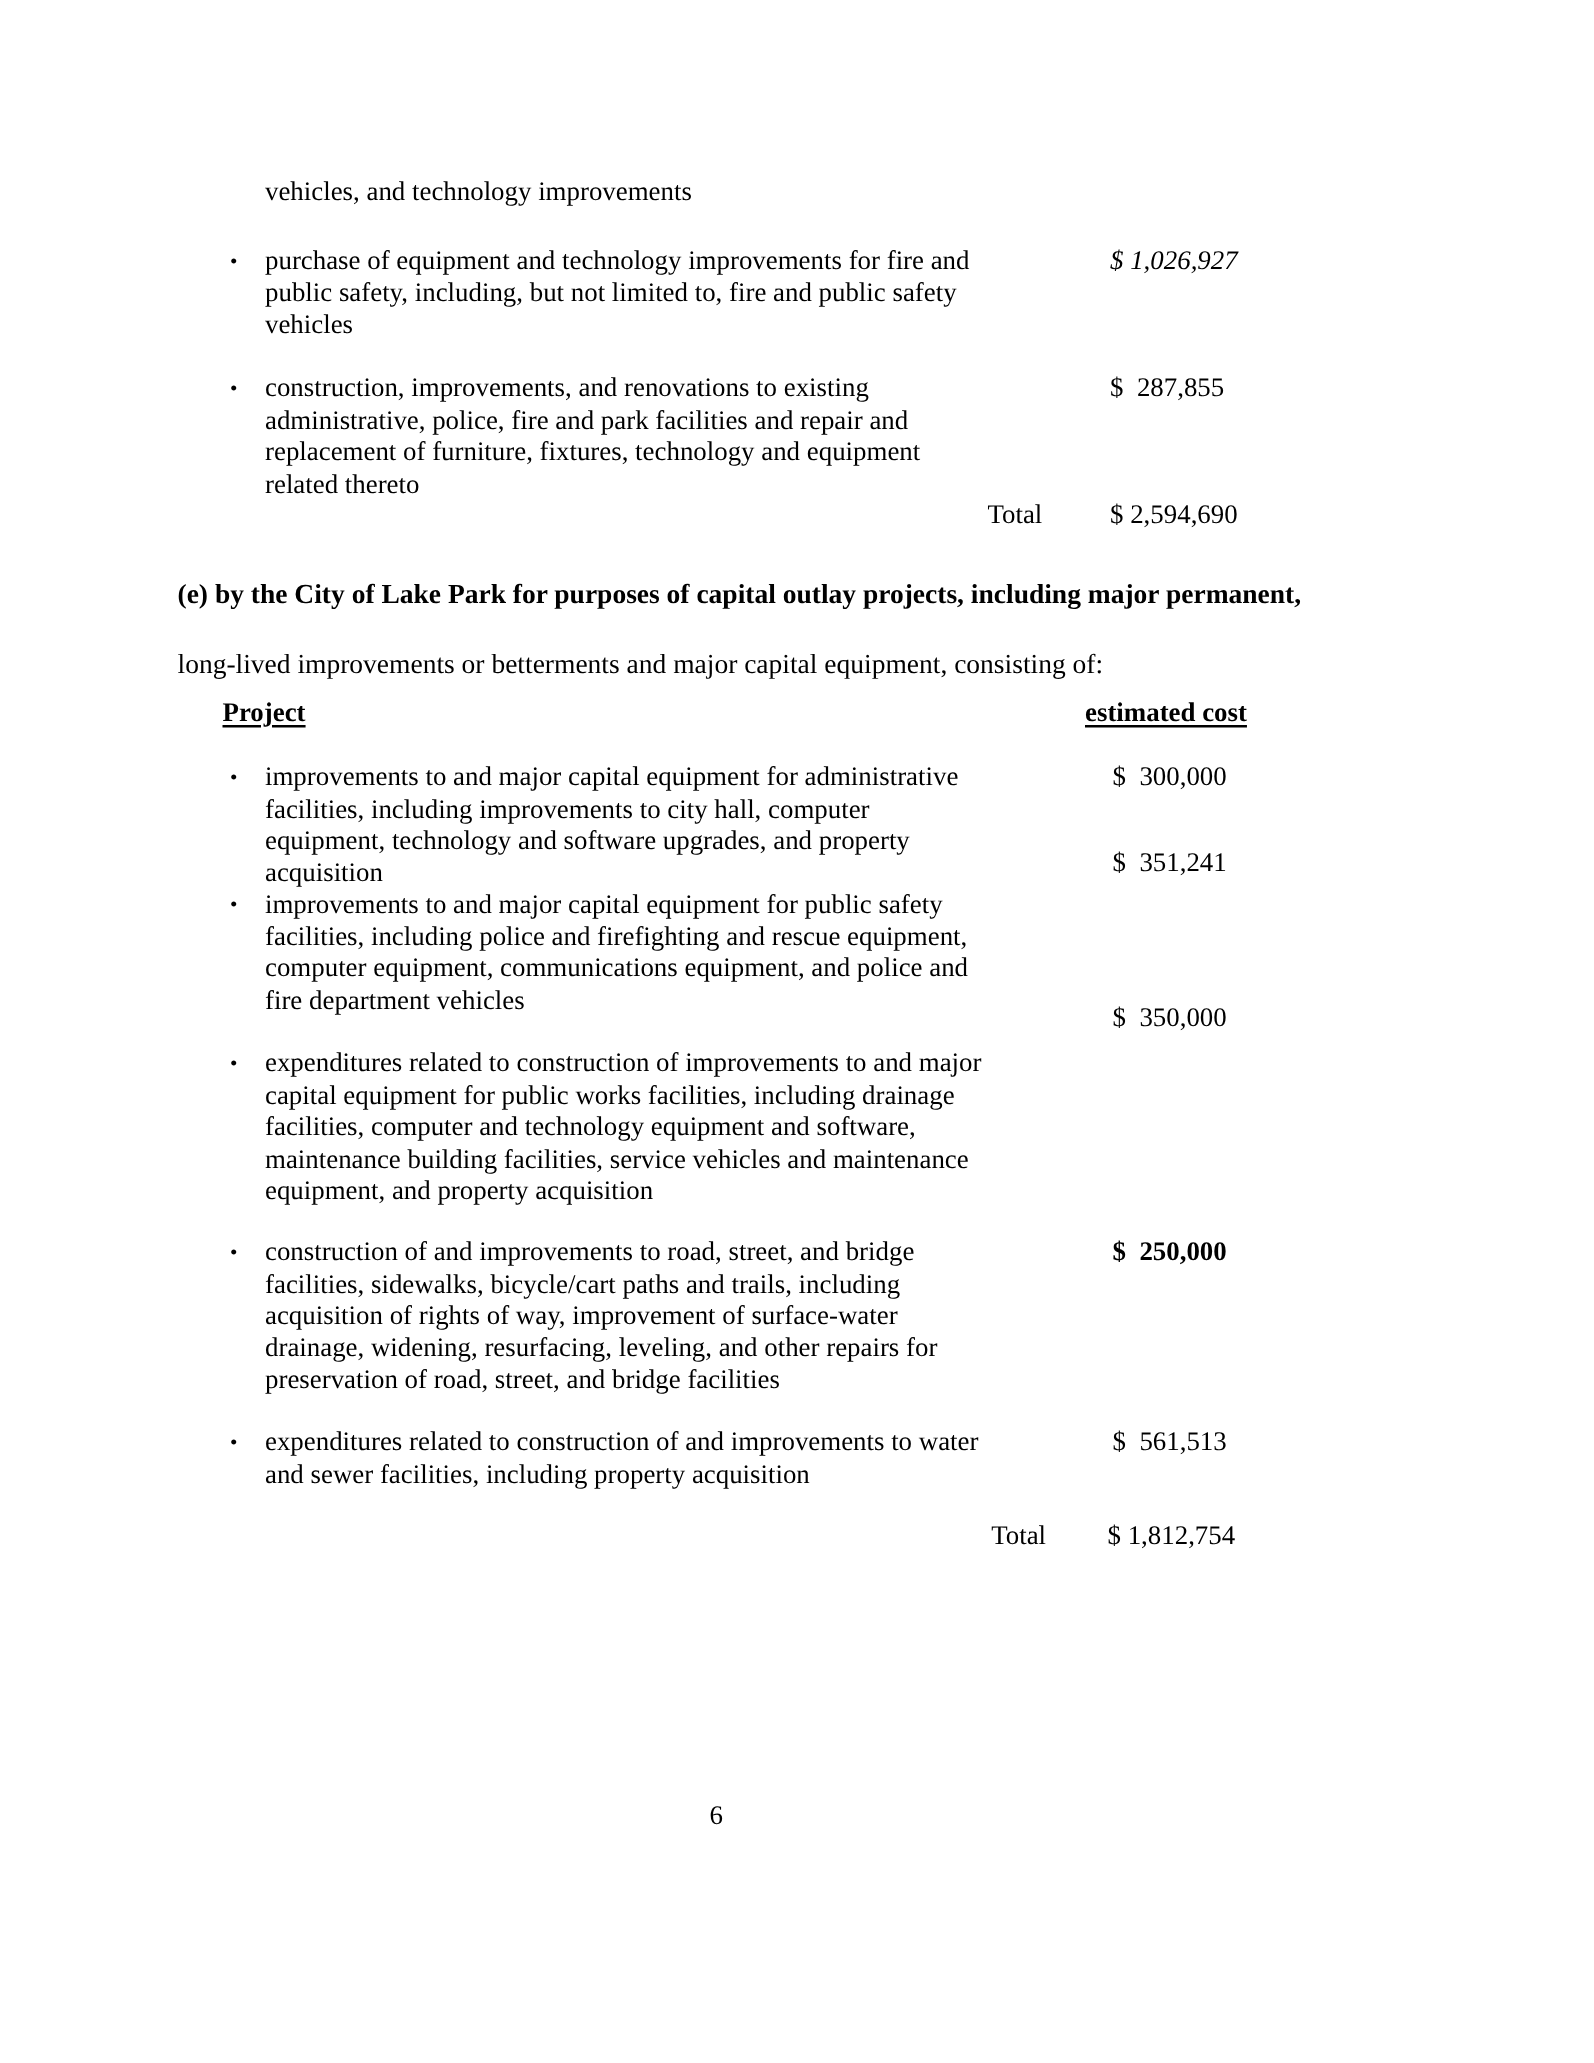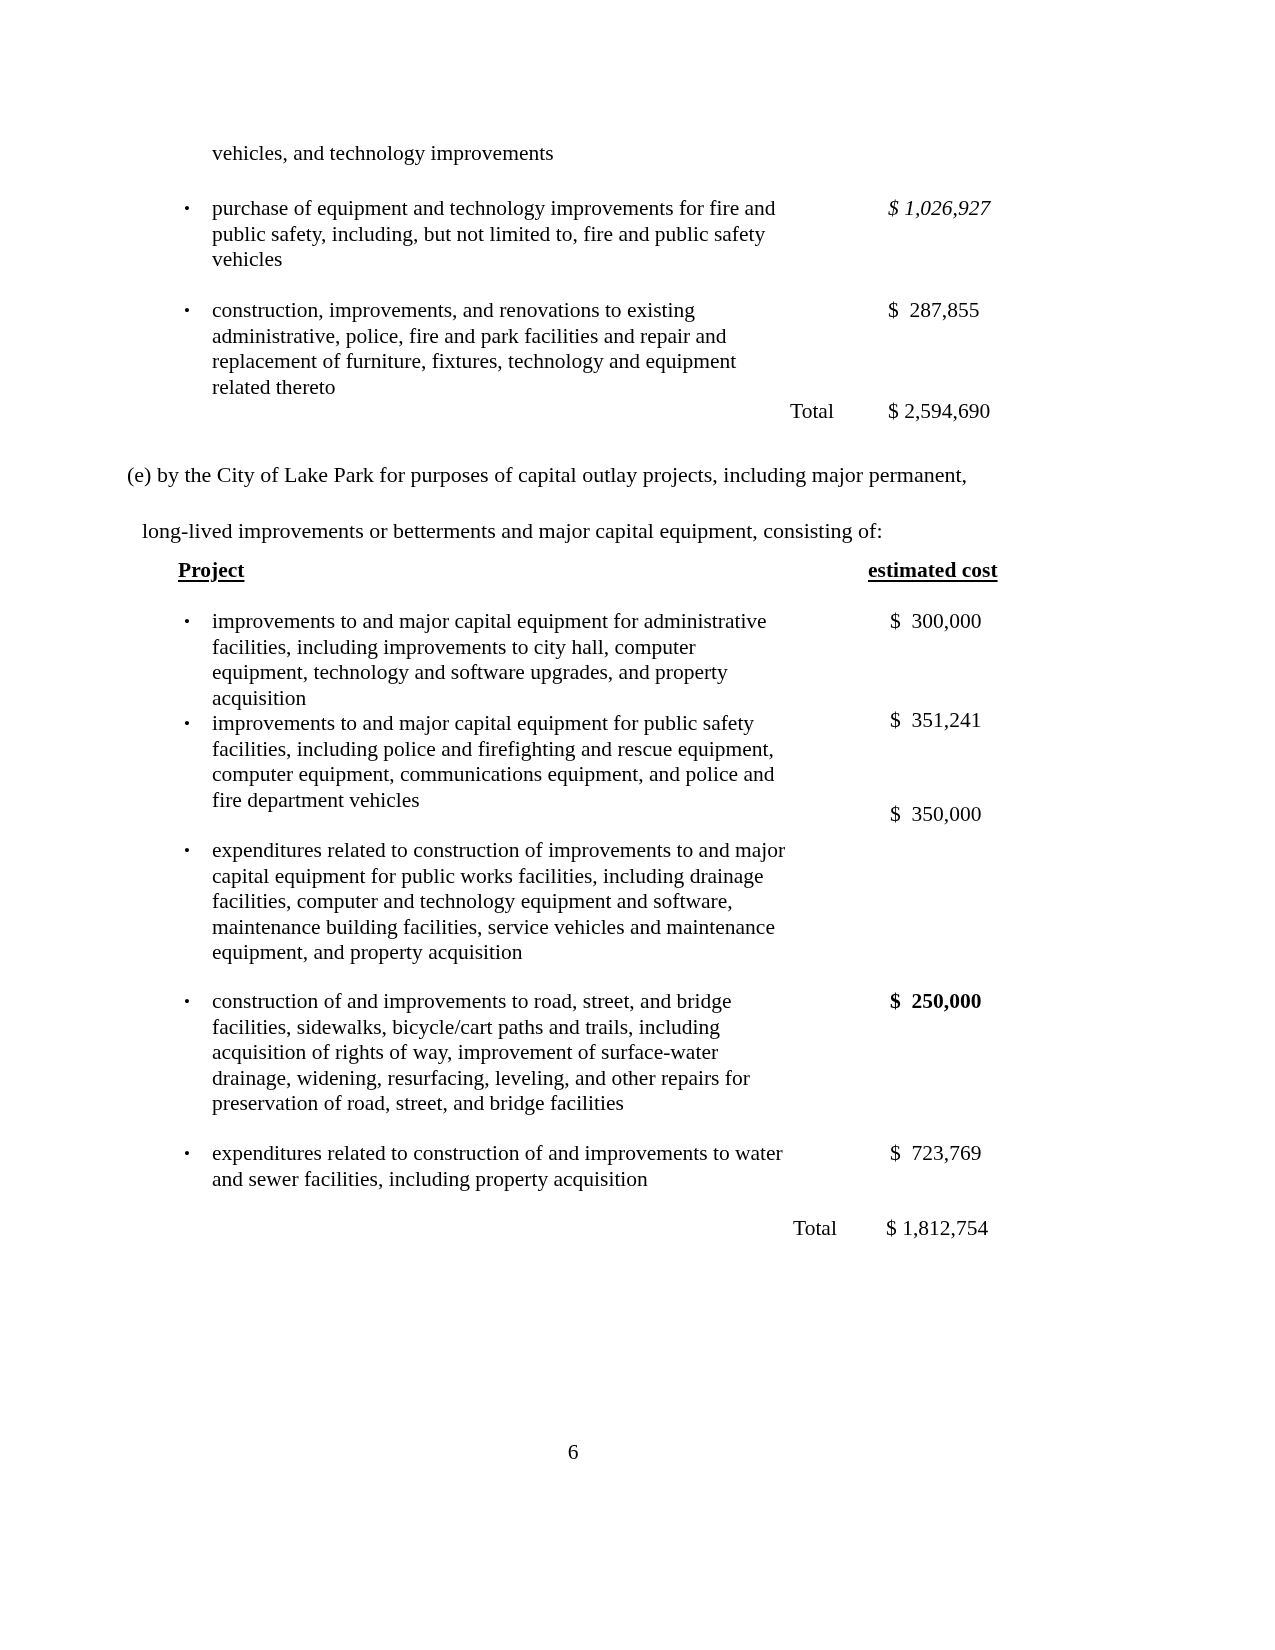--- a/index.html
+++ b/index.html
@@ -108,54 +108,54 @@
 
   <div class="item-row" style="left:178px; top:298px; width:610px;">
     <span class="bullet">•</span>
     <span class="item-desc">construction, improvements, and renovations to existing administrative, police, fire and park facilities and repair and replacement of furniture, fixtures, technology and equipment related thereto</span>
   </div>
   <div class="item-amount" style="left:888px; top:298px;">$  287,855</div>
 
   <div class="total-label" style="left:790px; top:399px; font-size:21.5px;">Total</div>
   <div class="total-value" style="left:888px; top:399px; font-size:21.5px;">$ 2,594,690</div>
 
-  <div class="para" style="left:127px; top:447px; width:930px;">(e) by the City of Lake Park for purposes of capital outlay projects, including major permanent,</div>
+  <div class="para" style="left:142px; top:447px; width:930px;font-weight:bold;">(e) by the City of Lake Park for purposes of capital outlay projects, including major permanent,</div>
   <div class="para" style="left:142px; top:503px; width:930px;">long-lived improvements or betterments and major capital equipment, consisting of:</div>
 
   <div class="col-header" style="left:178px; top:558px;">Project</div>
   <div class="col-header" style="left:868px; top:558px;">estimated cost</div>
 
   <div class="item-row" style="left:178px; top:609px; width:615px;">
     <span class="bullet">•</span>
     <span class="item-desc">improvements to and major capital equipment for administrative facilities, including improvements to city hall, computer equipment, technology and software upgrades, and property acquisition</span>
   </div>
   <div class="item-amount" style="left:890px; top:609px;">$  300,000</div>
 
   <div class="item-row" style="left:178px; top:711px; width:615px;">
     <span class="bullet">•</span>
     <span class="item-desc">improvements to and major capital equipment for public safety facilities, including police and firefighting and rescue equipment, computer equipment, communications equipment, and police and fire department vehicles</span>
   </div>
-  <div class="item-amount" style="left:890px; top:708px;font-family:Liberation Serif, serif;">$  351,241</div>
+  <div class="item-amount" style="left:890px; top:678px;font-family:Liberation Serif, serif;">$  351,241</div>
 
   <div class="item-row" style="left:178px; top:838px; width:645px;">
     <span class="bullet">•</span>
     <span class="item-desc">expenditures related to construction of improvements to and major capital equipment for public works facilities, including drainage facilities, computer and technology equipment and software, maintenance building facilities, service vehicles and maintenance equipment, and property acquisition</span>
   </div>
   <div class="item-amount" style="left:890px; top:802px;">$  350,000</div>
 
   <div class="item-row" style="left:178px; top:989px; width:615px;">
     <span class="bullet">•</span>
     <span class="item-desc">construction of and improvements to road, street, and bridge facilities, sidewalks, bicycle/cart paths and trails, including acquisition of rights of way, improvement of surface-water drainage, widening, resurfacing, leveling, and other repairs for preservation of road, street, and bridge facilities</span>
   </div>
   <div class="item-amount" style="left:890px; top:989px;font-weight:bold;">$  250,000</div>
 
   <div class="item-row" style="left:178px; top:1141px; width:640px;">
     <span class="bullet">•</span>
     <span class="item-desc">expenditures related to construction of and improvements to water and sewer facilities, including property acquisition</span>
   </div>
-  <div class="item-amount" style="left:890px; top:1141px;">$  723,769</div>
+  <div class="item-amount" style="left:890px; top:1141px;">$  561,513</div>
 
   <div class="total-label" style="left:793px; top:1216px; font-size:21.5px;">Total</div>
   <div class="total-value" style="left:886px; top:1216px; font-size:21.5px;">$ 1,812,754</div>
 
   <div class="page-number">6</div>
 
 </div>
 
 </body></html>

